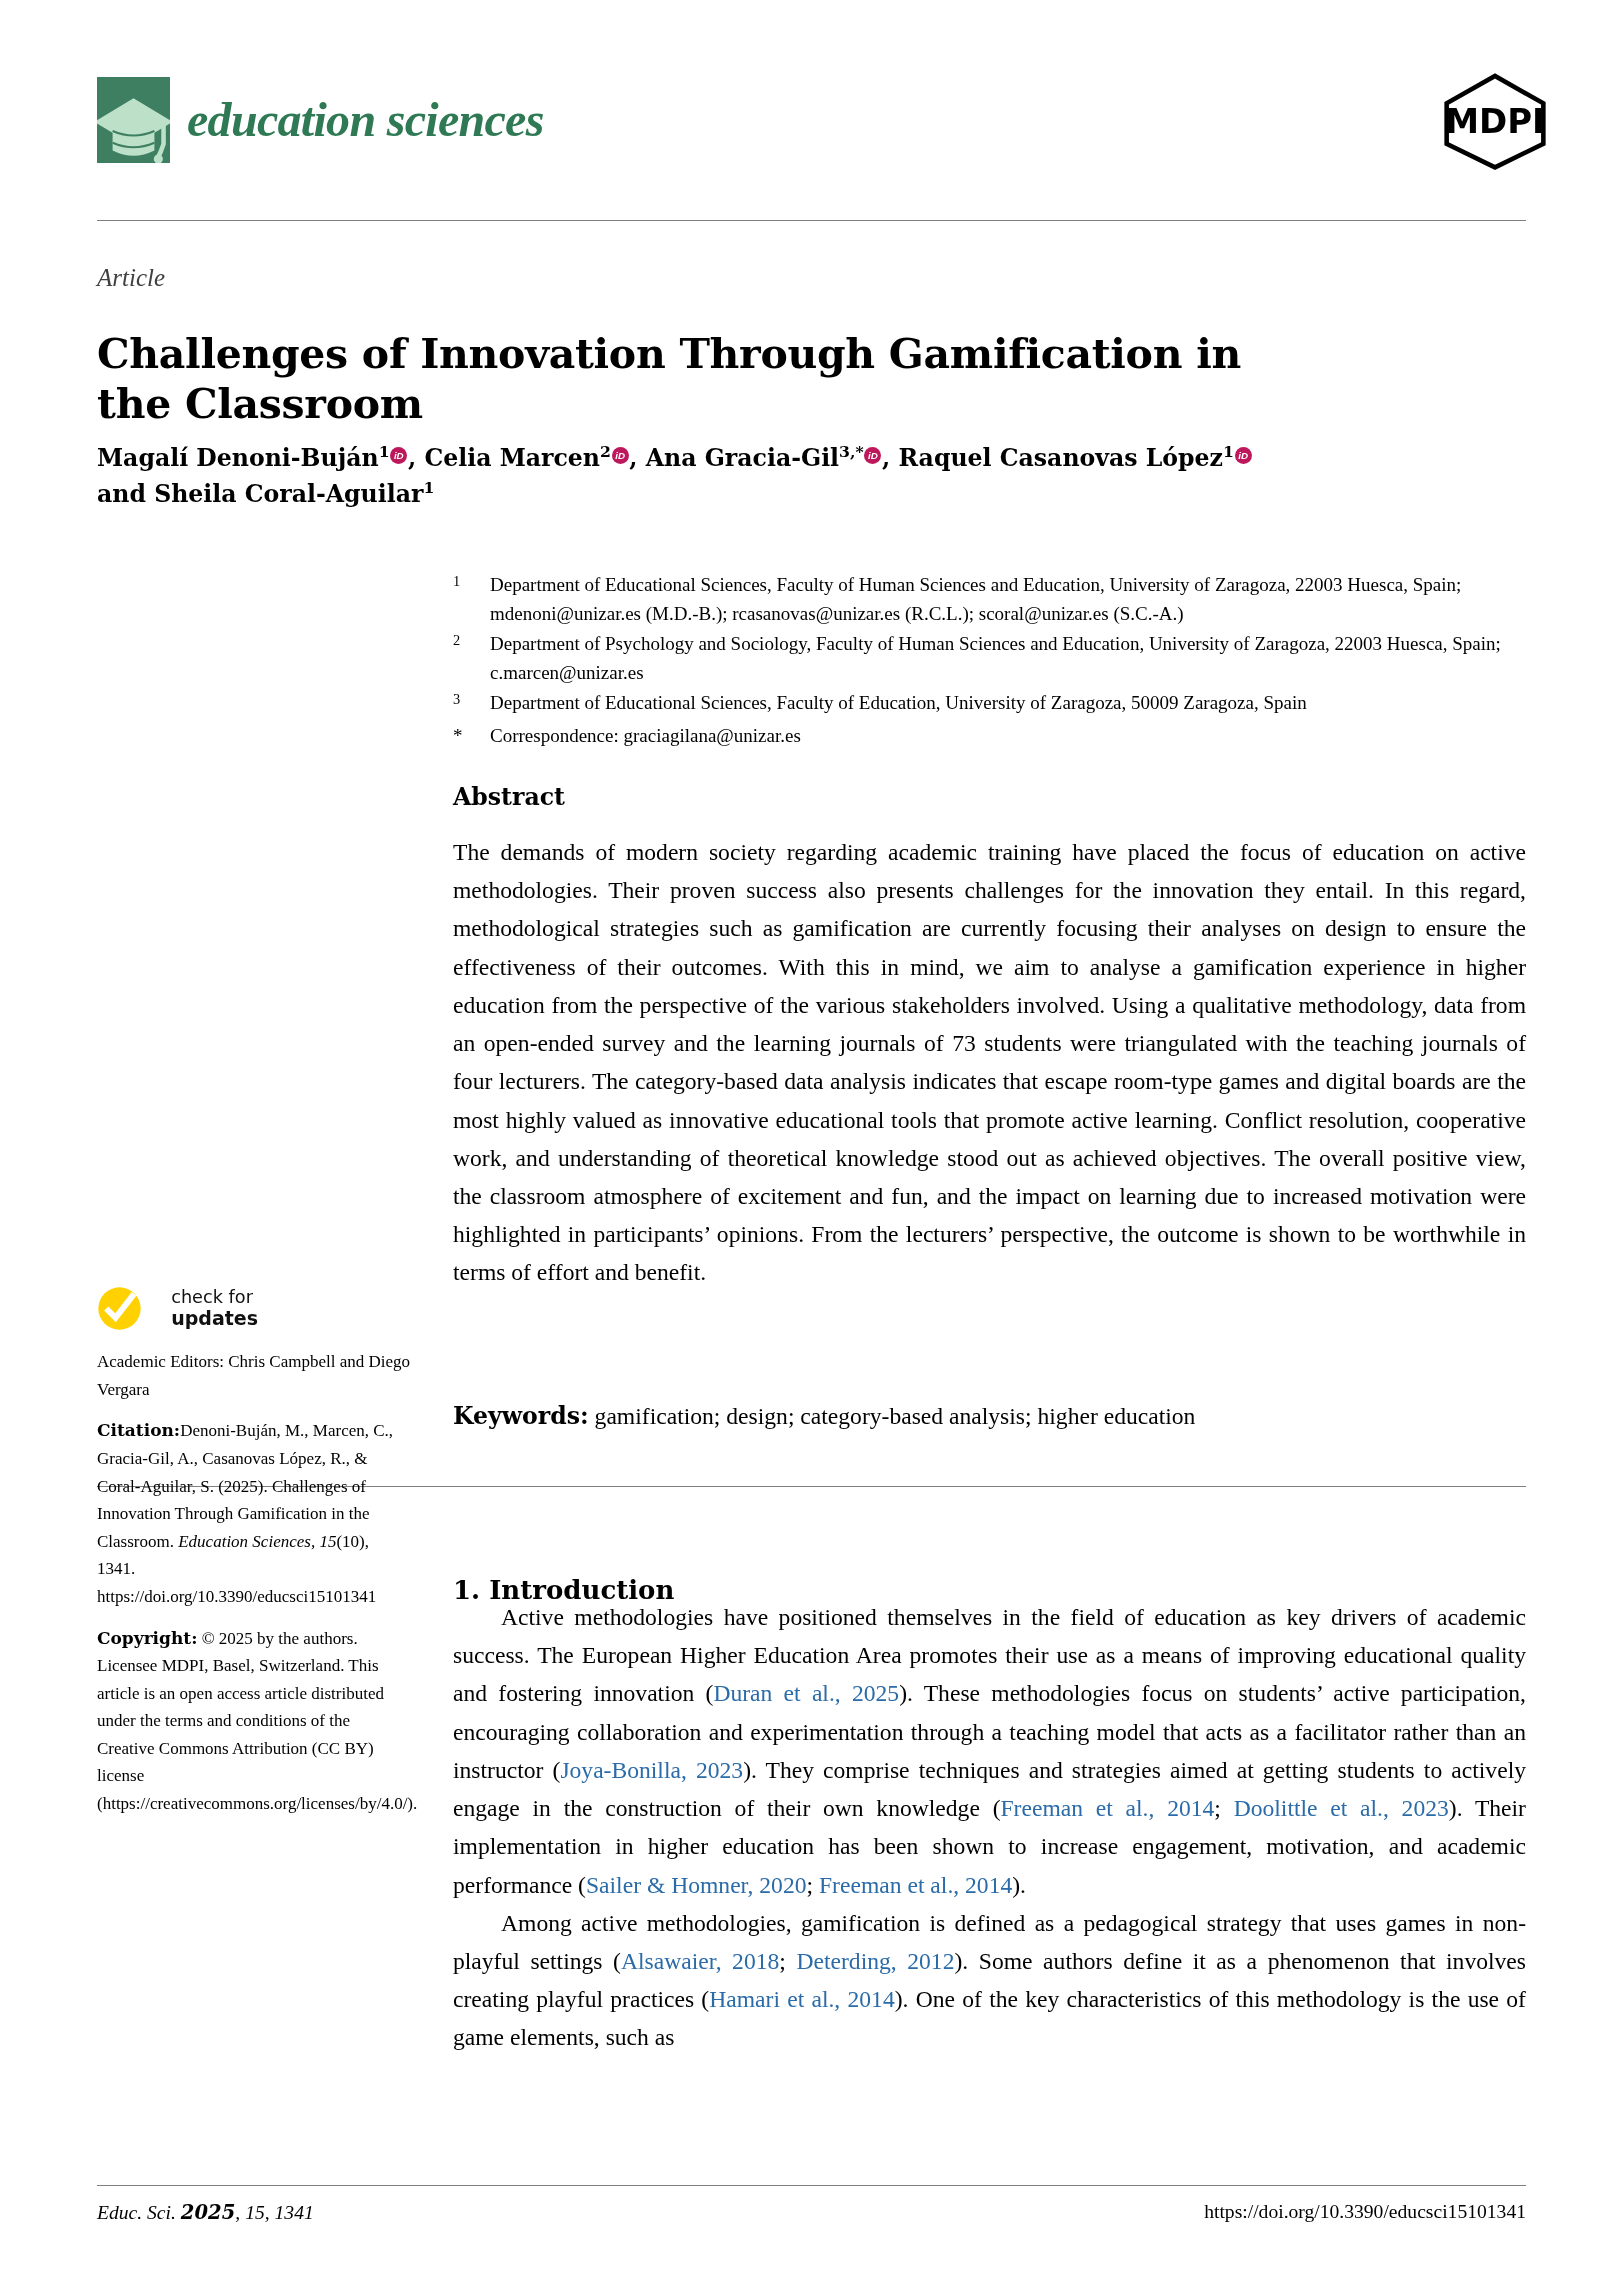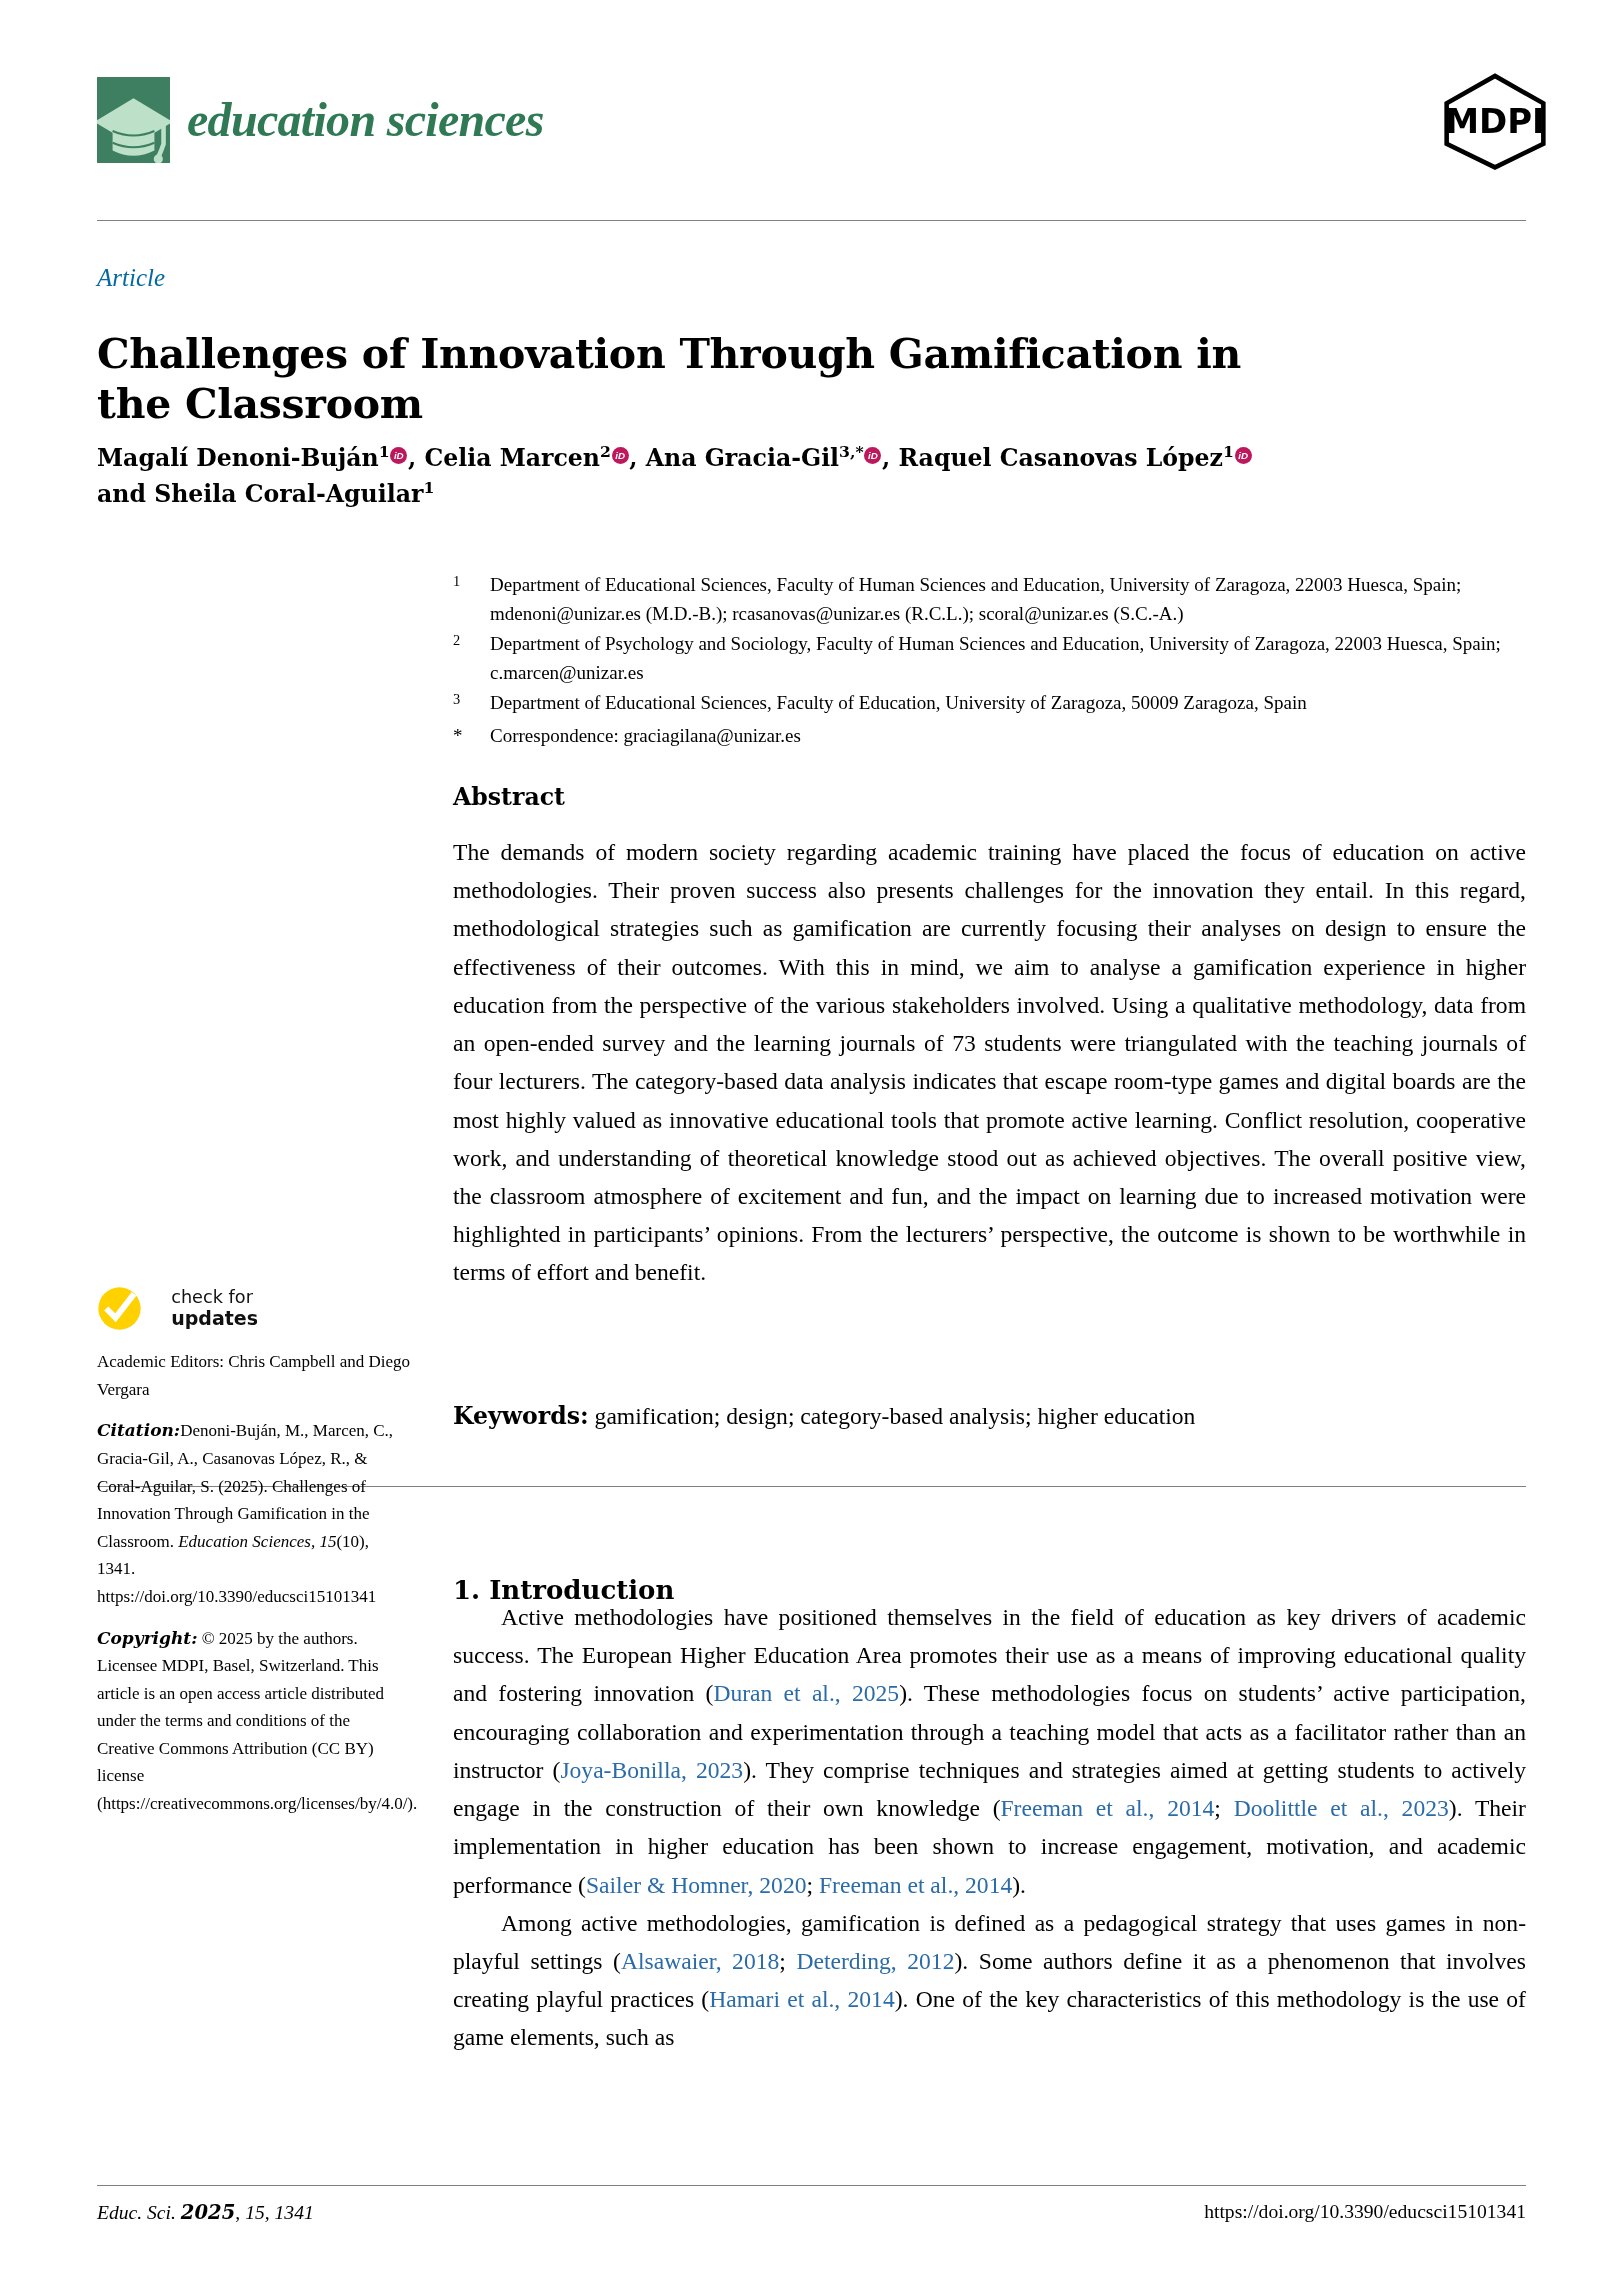--- a/index.html
+++ b/index.html
@@ -75,21 +75,21 @@
   #rule-abstract { top: 1486px; }
   #rule-footer { top: 2185px; }
 
   
   .article-type {
     position: absolute;
     left: 97px;
     top: 264px;
     font-style: italic;
     font-size: 25px;
-    color: #0369a1;
+    color: #404040;
   }
   .article-title {
     position: absolute;
     left: 97px;
     top: 302px;
     width: 1231px;
     font-family: "DejaVu Serif", "Liberation Serif", serif;
     font-weight: 700;
     font-size: 41px;
     line-height: 1.22;
@@ -191,21 +191,21 @@
   .cfu-text {
     margin-left: 9.2px;
     font-family: "DejaVu Sans", "Liberation Sans", sans-serif;
     line-height: 1.12;
   }
   .cfu-line1 { font-size: 17.7px; font-weight: 400; color:#111; }
   .cfu-line2 { font-size: 19px; font-weight: 700; color:#111; }
   .sb-para { margin-bottom: 13px; }
   .sb-dates p { margin: 0 0 1.3px 0; }
   .sb-block { margin-top: 14.4px; }
-  .sb-block b { font-family: "DejaVu Serif","Liberation Serif",serif; font-weight: 700; font-style: italic; }
+  .sb-block b { font-family: "DejaVu Serif","Liberation Serif",serif; font-weight: 700; }
   .sb-block i { font-style: italic; }
 
   
   .section-heading {
     position: absolute;
     left: 453px;
     top: 1553px;
     font-family: "DejaVu Serif", "Liberation Serif", serif;
     font-weight: 700;
     font-size: 26px;

